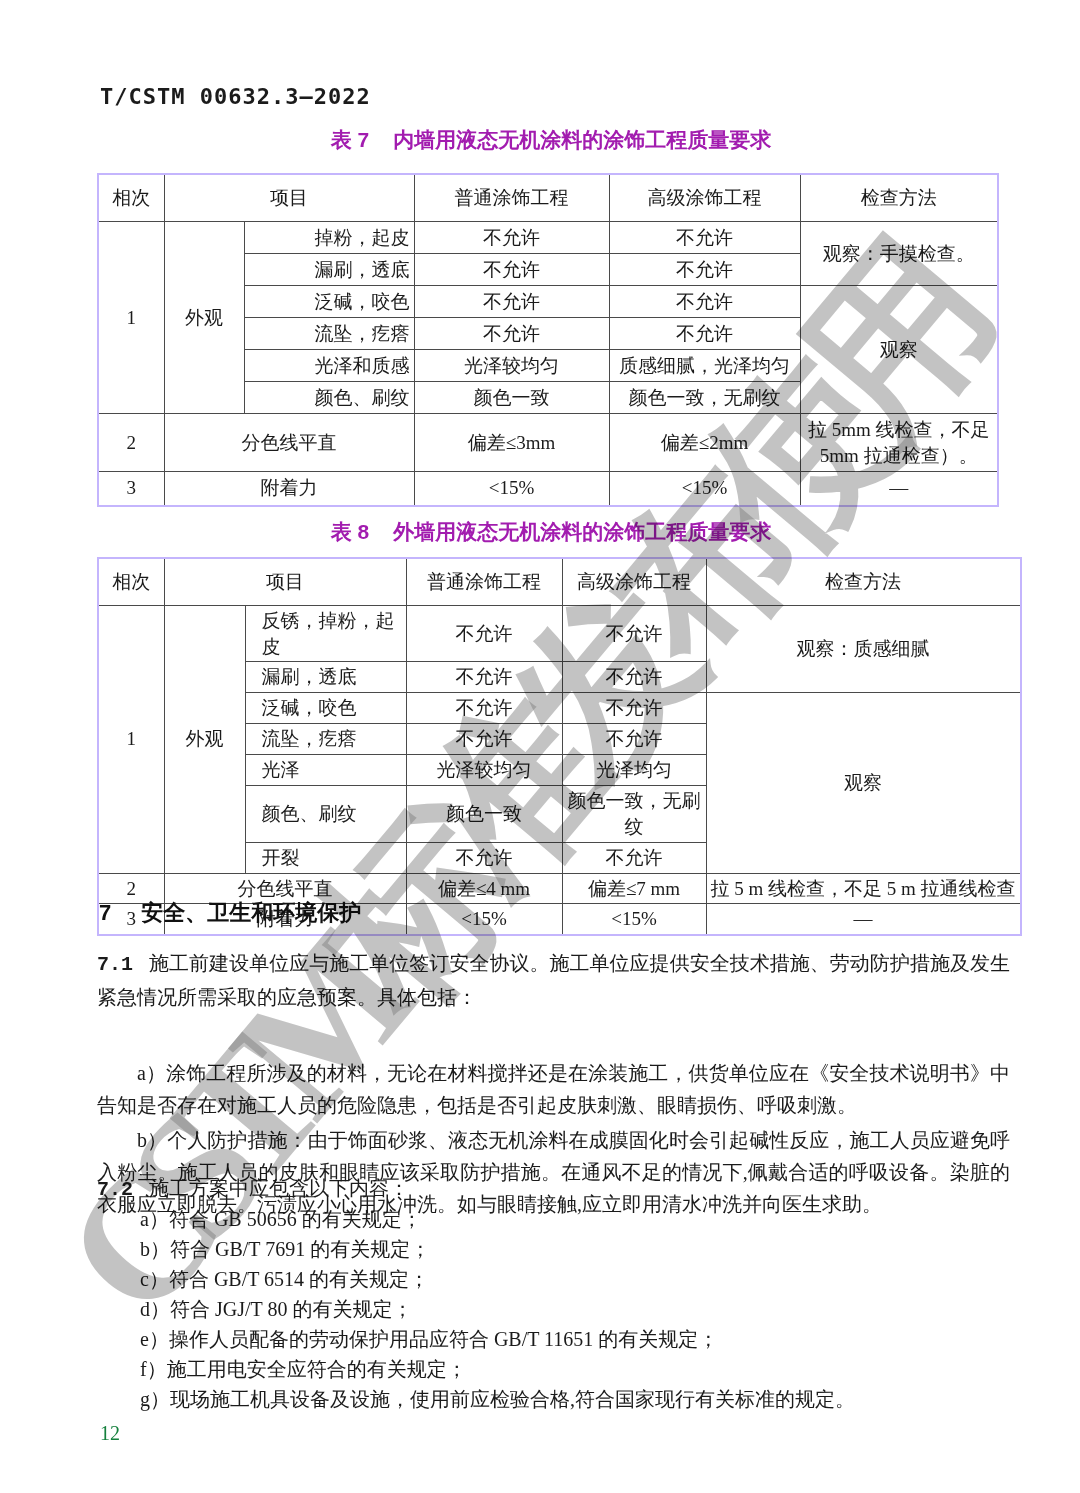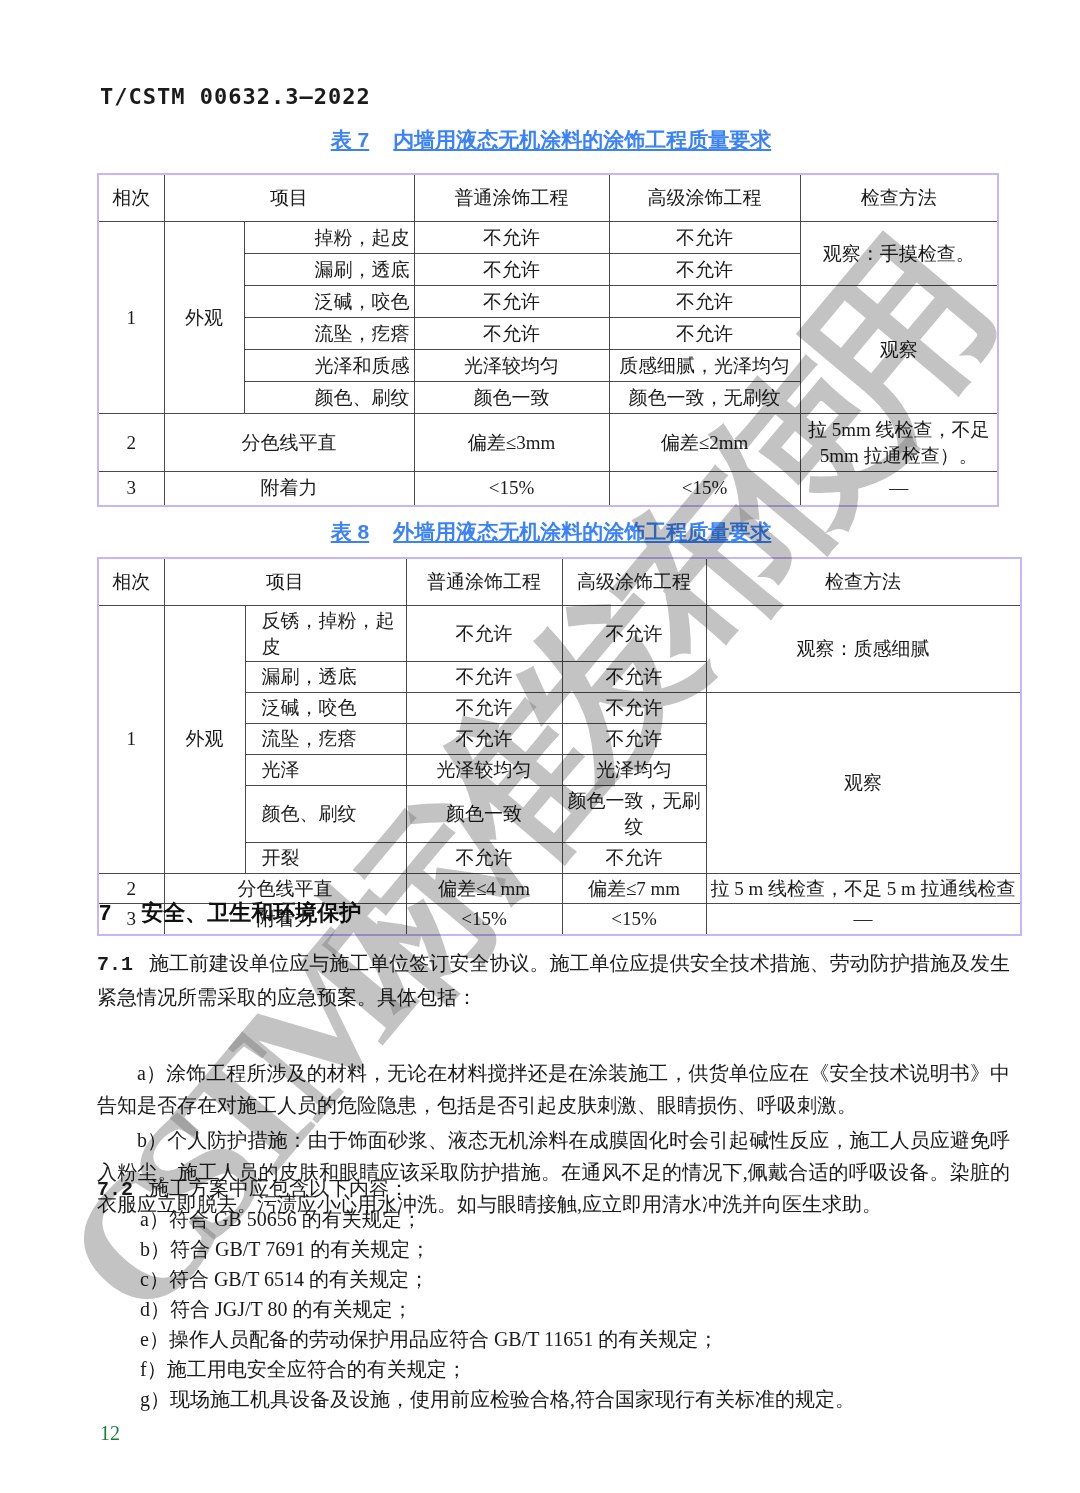--- a/index.html
+++ b/index.html
@@ -14,21 +14,21 @@
   }
   .doc-number{
     position:absolute;left:100px;top:84px;
     font-family:"DejaVu Sans Mono","Liberation Mono",monospace;
     font-size:22px;font-weight:600;letter-spacing:1px;
   }
   .tbl-title{
     position:absolute;left:97px;width:908px;
     text-align:center;font-weight:bold;
     font-family:"Liberation Sans","DejaVu Sans",sans-serif;
-    font-size:21px;color:#3b82f6;text-decoration:underline;
+    font-size:21px;color:#a21caf;
   }
   .tbl-title .tlabel{margin-right:24px;}
   table.qtable{
     position:absolute;left:97px;
     border-collapse:collapse;table-layout:fixed;
     border:2px solid #c4b5fd;
   }
   table.qtable td{
     border:1px solid #4a4a4a;
     font-size:19px;line-height:1.35;

